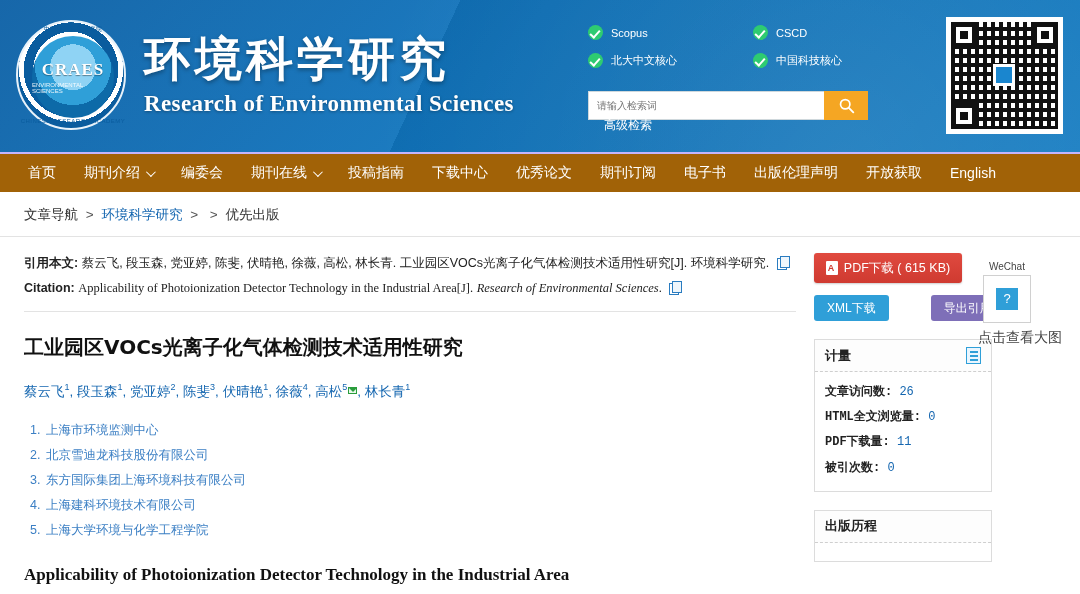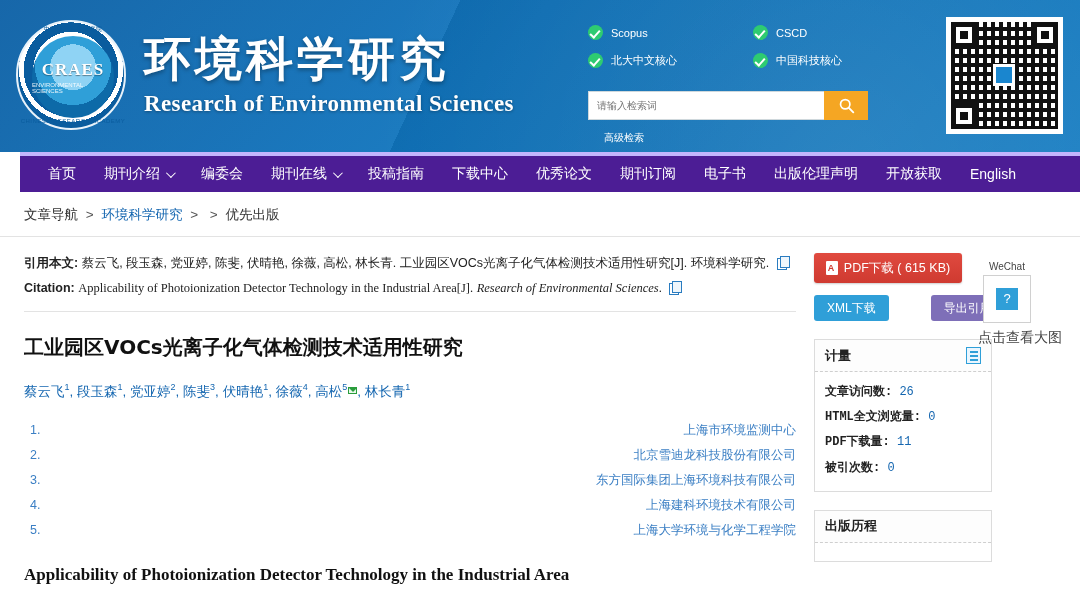--- a/index.html
+++ b/index.html
@@ -112,22 +112,22 @@
     font-family: "Liberation Sans", sans-serif;
   }
   .search-btn {
     width: 44px; height: 29px;
     background: #f5a623;
     border: none;
     display: flex; align-items: center; justify-content: center;
     cursor: pointer;
   }
   .adv-search {
-    position: absolute; left: 604px; top: 131px;
-    color: #ffffff; font-size: 10px; text-decoration: none;
+    position: absolute; left: 604px; top: 117px;
+    color: #ffffff; font-size: 12px; text-decoration: none;
   }
 
   .qr {
     position: absolute; right: 17px; top: 17px;
     width: 117px; height: 117px;
     background: #ffffff;
     padding: 5px;
   }
   .qr-grid {
     width: 100%; height: 100%;
@@ -148,26 +148,25 @@
   .qr-eye.bl { left: 0; bottom: 0; }
   .qr-center {
     position: absolute; left: 42px; top: 42px;
     width: 22px; height: 22px; background: #1a86cf;
     border: 3px solid #fff;
   }
 
   
   .nav {
     height: 40px;
-    background: #4c1d95;
-    border-top: 4px solid #c4b5fd;
+    background: #a16207;
+    border-top: 2px solid #c4b5fd;
     display: flex; align-items: stretch;
     padding-left: 14px;
     color: #fff;
-    margin-left: 20px;
   }
   .nav-item {
     display: flex; align-items: center;
     padding: 0 14px;
     font-size: 14px;
     color: #ffffff;
     text-decoration: none;
     white-space: nowrap;
     cursor: pointer;
   }
@@ -236,21 +235,21 @@
   .envelope::after {
     content: ""; position: absolute; left: 0; top: 0;
     width: 0; height: 0;
     border-left: 4.5px solid transparent; border-right: 4.5px solid transparent;
     border-top: 4px solid #2a9d3c;
   }
   .affils {
     margin: 14px 0 0 0; padding: 0 0 0 20px;
     font-size: 12.5px; color: #3b7fc4; line-height: 2;
   }
-  .affils li { padding-left: 2px; text-align: right; }
+  .affils li { padding-left: 2px; }
 
   .en-art-title {
     font-family: "Liberation Serif", serif;
     font-size: 17px; font-weight: bold; color: #111;
     margin: 22px 0 20px 0;
   }
 
   
   .pdf-btn {
     width: 148px; height: 30px;

